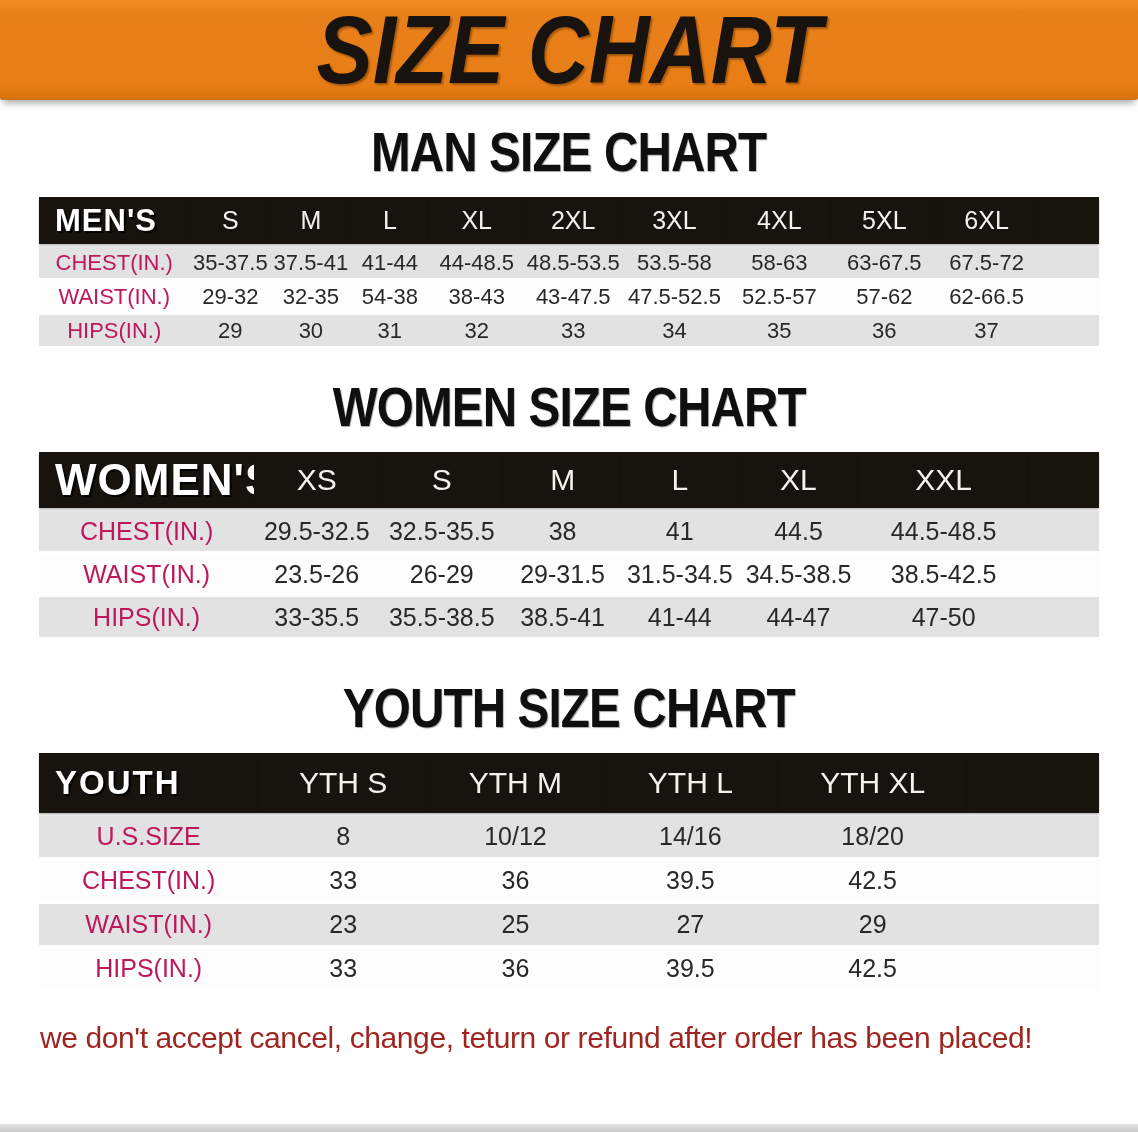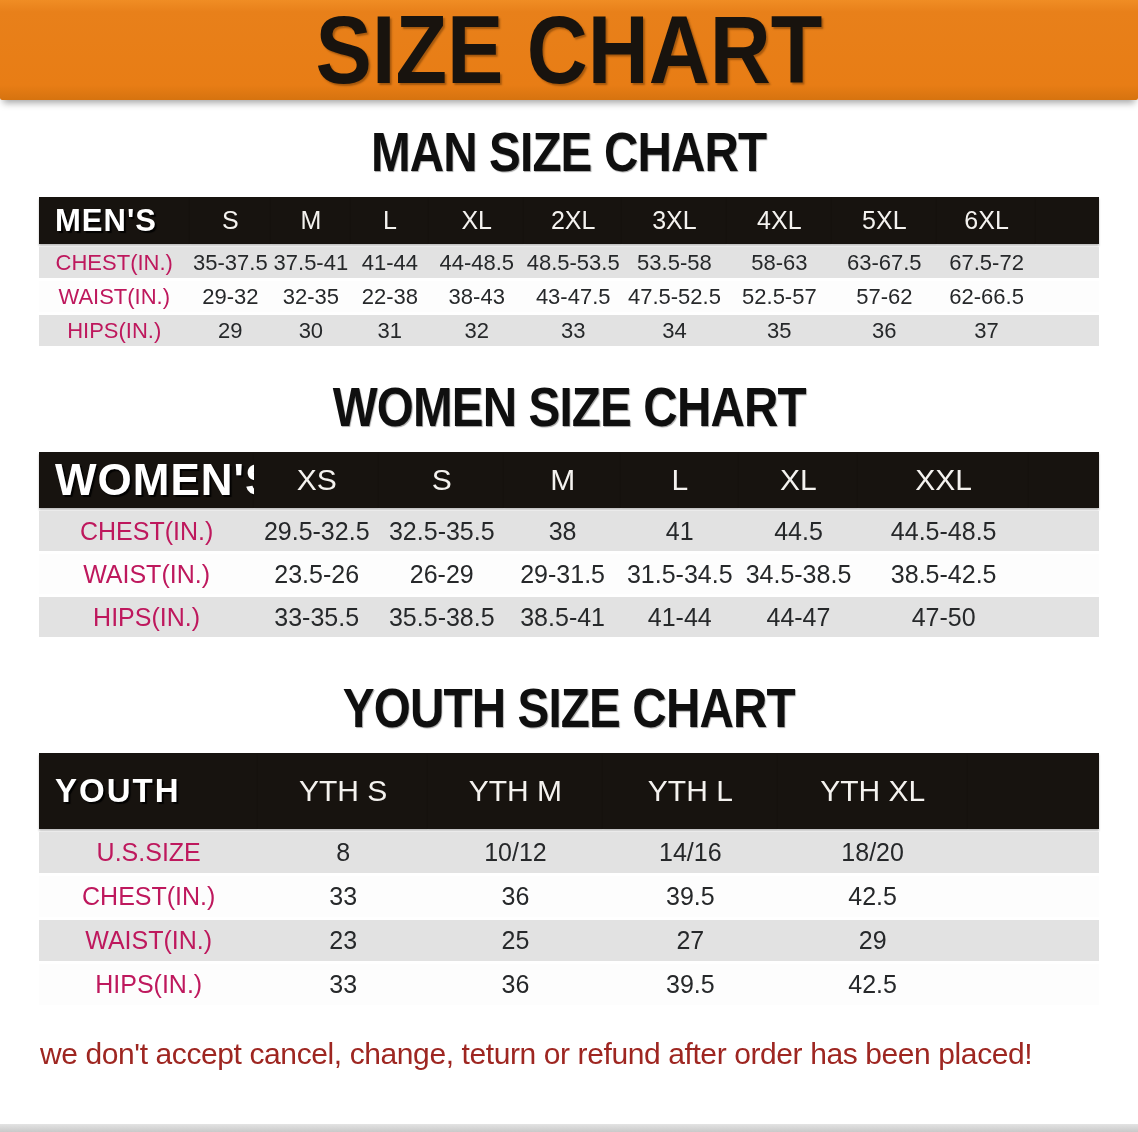--- a/index.html
+++ b/index.html
@@ -10,20 +10,21 @@
     font-family:"Liberation Sans", sans-serif;
     overflow:hidden;
   }
   
   .banner{
     width:1138px;height:100px;
     background:linear-gradient(#f08d24 0%, #e8801a 12%, #e87d15 85%, #d6730f 100%);
     display:flex;align-items:center;justify-content:center;
     box-shadow:0 6px 7px -3px rgba(0,0,0,0.35);
     border-radius:0 0 2px 2px;
+    font-style:italic;
   }
   .banner-text{
     display:inline-block;
     font-size:96px;font-weight:700;line-height:1;
     color:#18130e;
     letter-spacing:0px;
     transform:scaleX(0.88);
     transform-origin:center;
     text-shadow:2px 2px 2px rgba(80,40,0,0.45);
     white-space:nowrap;
@@ -62,21 +63,21 @@
   .size-table thead th.head-label{
     text-align:left;padding-left:16px;font-weight:700;letter-spacing:1px;
     color:#ffffff;text-shadow:2px 2px 1px rgba(0,0,0,0.9);
   }
   .men thead th{height:47px;font-size:25px;font-weight:400;}
   .men thead th.head-label{font-size:31px;}
   .men tbody th,.men tbody td{height:31px;font-size:22px;}
   .women thead th{height:56px;font-size:30px;font-weight:400;}
   .women thead th.head-label{font-size:44px;}
   .women tbody th,.women tbody td{height:40px;font-size:25px;}
-  .youth thead th{height:76px;font-size:30px;font-weight:400;margin-left:20px;}
+  .youth thead th{height:60px;font-size:30px;font-weight:400;margin-left:20px;}
   .youth thead th.head-label{font-size:33px;letter-spacing:2px;}
   .youth tbody th,.youth tbody td{height:41px;font-size:25px;}
   
   .size-table tbody th.rowlabel{font-weight:400;color:#be185d;}
   .size-table tbody td{color:#26282a;}
   .size-table tbody tr:nth-child(odd) th,
   .size-table tbody tr:nth-child(odd) td{background:#e2e2e2;}
   .size-table tbody tr:nth-child(even) th,
   .size-table tbody tr:nth-child(even) td{background:#fdfdfd;}
   
@@ -146,21 +147,21 @@
           <td>53.5-58</td>
           <td>58-63</td>
           <td>63-67.5</td>
           <td>67.5-72</td>
           <td class="filler"></td>
         </tr>
         <tr>
           <th class="rowlabel">WAIST(IN.)</th>
           <td>29-32</td>
           <td>32-35</td>
-          <td>22-38</td>
+          <td>54-38</td>
           <td>38-43</td>
           <td>43-47.5</td>
           <td>47.5-52.5</td>
           <td>52.5-57</td>
           <td>57-62</td>
           <td>62-66.5</td>
           <td class="filler"></td>
         </tr>
         <tr>
           <th class="rowlabel">HIPS(IN.)</th>

